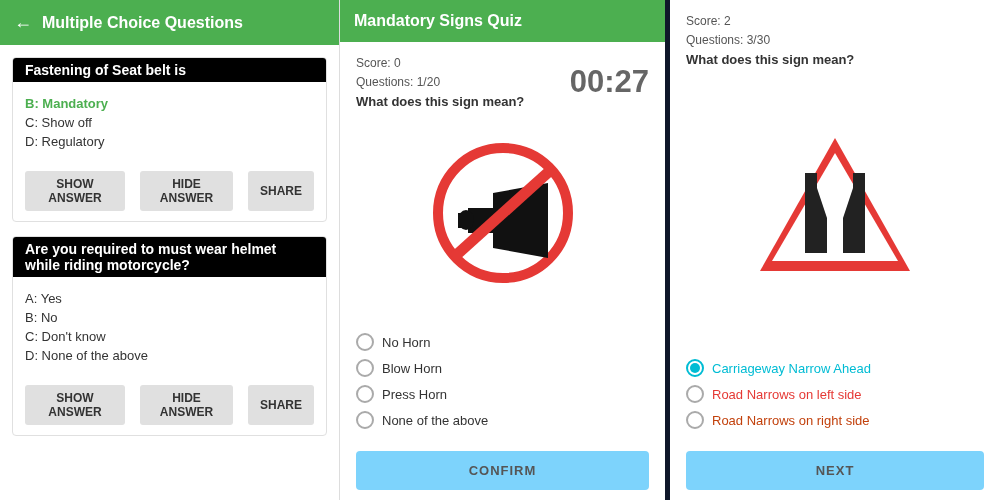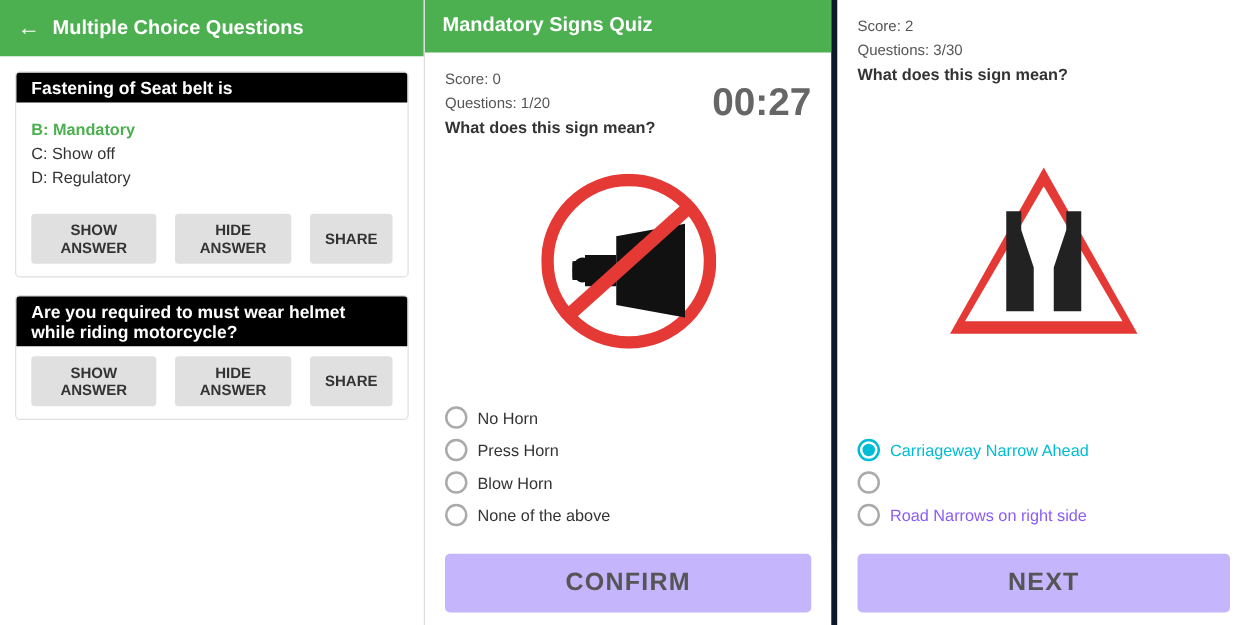--- a/index.html
+++ b/index.html
@@ -192,24 +192,24 @@
 
     
     .panel-footer {
       padding: 10px 16px;
       background: #fff;
       flex-shrink: 0;
     }
     .btn-full {
       width: 100%;
       padding: 12px;
-      background: #c4b5fd;
+      background: #7dd3fc;
       border: none;
       border-radius: 4px;
-      font-size: 20px;
+      font-size: 13px;
       font-weight: bold;
       color: #555;
       text-transform: uppercase;
       cursor: pointer;
       letter-spacing: 1px;
     }
   </style>
 </head>
 <body>
 
@@ -229,20 +229,26 @@
       </div>
       <div class="btn-row">
         <button class="btn-sm">SHOW ANSWER</button>
         <button class="btn-sm">HIDE ANSWER</button>
         <button class="btn-sm">SHARE</button>
       </div>
     </div>
 
     <div class="question-card">
       <div class="question-title">Are you required to must wear helmet while riding motorcycle?</div>
+      <div class="question-body">
+        <div class="option">A: Yes</div>
+        <div class="option">B: No</div>
+        <div class="option">C: Don't know</div>
+        <div class="option">D: None of the above</div>
+      </div>
       <div class="btn-row">
         <button class="btn-sm">SHOW ANSWER</button>
         <button class="btn-sm">HIDE ANSWER</button>
         <button class="btn-sm">SHARE</button>
       </div>
     </div>
   </div>
 </div>
 
 <div class="panel panel-middle">
@@ -285,25 +291,25 @@
       </div>
     </div>
 
     <div class="radio-options">
       <label class="radio-option">
         <div class="radio-circle"></div>
         <span class="option-label">No Horn</span>
       </label>
       <label class="radio-option">
         <div class="radio-circle"></div>
+        <span class="option-label">Blow Horn</span>
+      </label>
+      <label class="radio-option">
+        <div class="radio-circle"></div>
         <span class="option-label">Press Horn</span>
-      </label>
-      <label class="radio-option">
-        <div class="radio-circle"></div>
-        <span class="option-label">Blow Horn</span>
       </label>
       <label class="radio-option">
         <div class="radio-circle"></div>
         <span class="option-label">None of the above</span>
       </label>
     </div>
   </div>
   <div class="panel-footer">
     <button class="btn-full">CONFIRM</button>
   </div>
@@ -338,23 +344,24 @@
       </svg>
     </div>
 
     <div class="radio-options">
       <label class="radio-option correct-answer">
         <div class="radio-circle selected-green"></div>
         <span class="option-label">Carriageway Narrow Ahead</span>
       </label>
       <label class="radio-option wrong-answer">
         <div class="radio-circle"></div>
+        <span class="option-label" style="color:#e53935;">Road Narrows on left side</span>
       </label>
       <label class="radio-option wrong-answer">
         <div class="radio-circle"></div>
-        <span class="option-label" style="color:#8b5cf6;">Road Narrows on right side</span>
+        <span class="option-label" style="color:#c2410c;">Road Narrows on right side</span>
       </label>
     </div>
   </div>
   <div class="panel-footer">
     <button class="btn-full">NEXT</button>
   </div>
 </div>
 
 </body></html>

